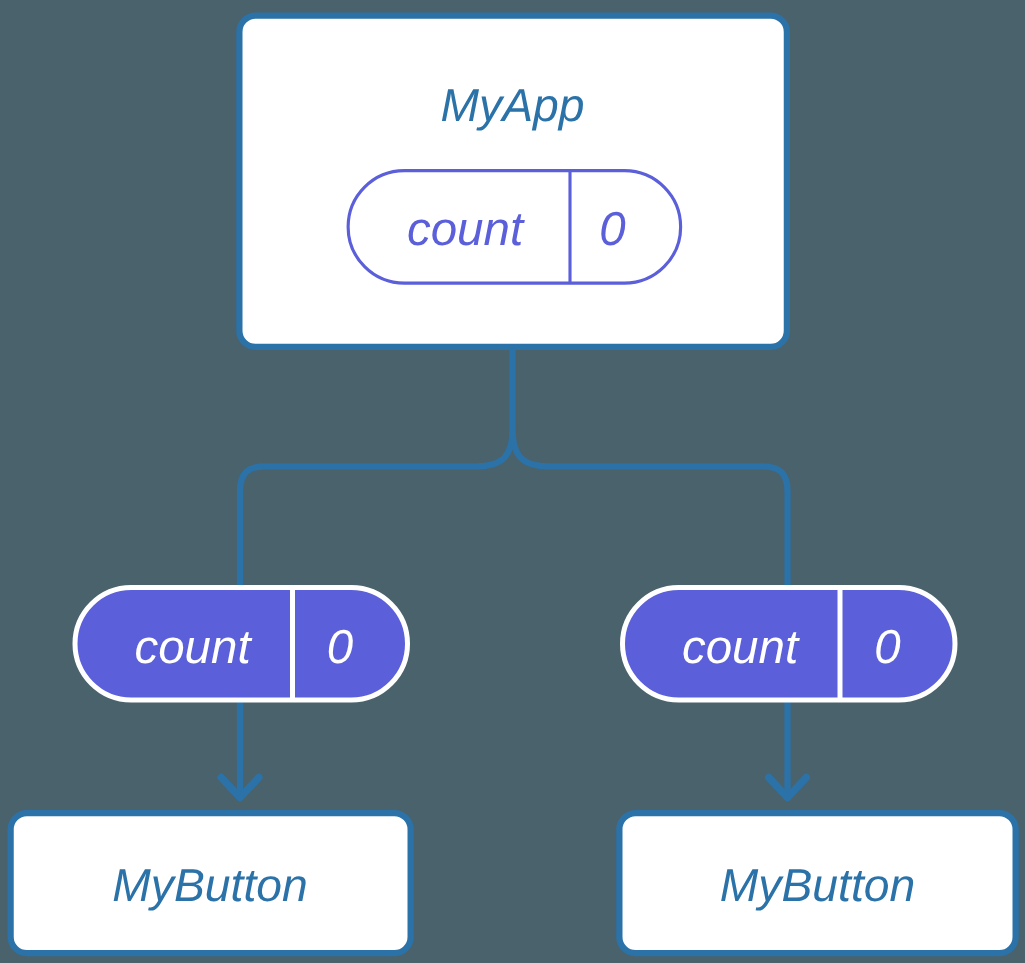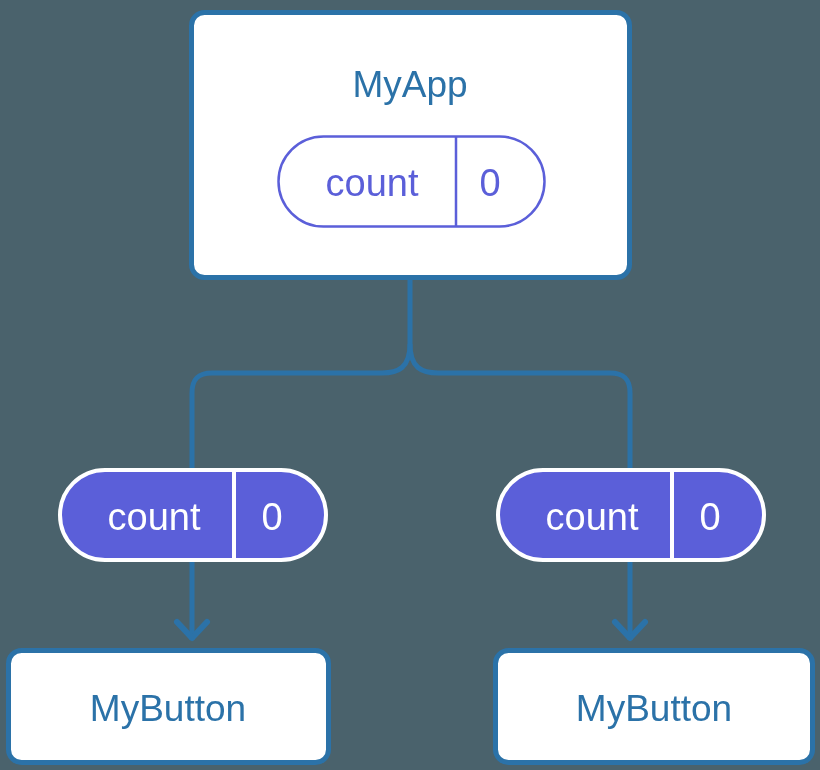--- a/index.html
+++ b/index.html
@@ -10,20 +10,21 @@
     width: 820px;
     height: 770px;
     background: #4a626c;
     font-family: "Liberation Sans", sans-serif;
     overflow: hidden;
   }
   #diagram-root {
     position: relative;
     width: 820px;
     height: 770px;
+    font-style: italic;
   }
   svg.layer {
     position: absolute;
     top: 0;
     left: 0;
     width: 820px;
     height: 770px;
   }
   .node-text {
     font-family: "Liberation Sans", sans-serif;

